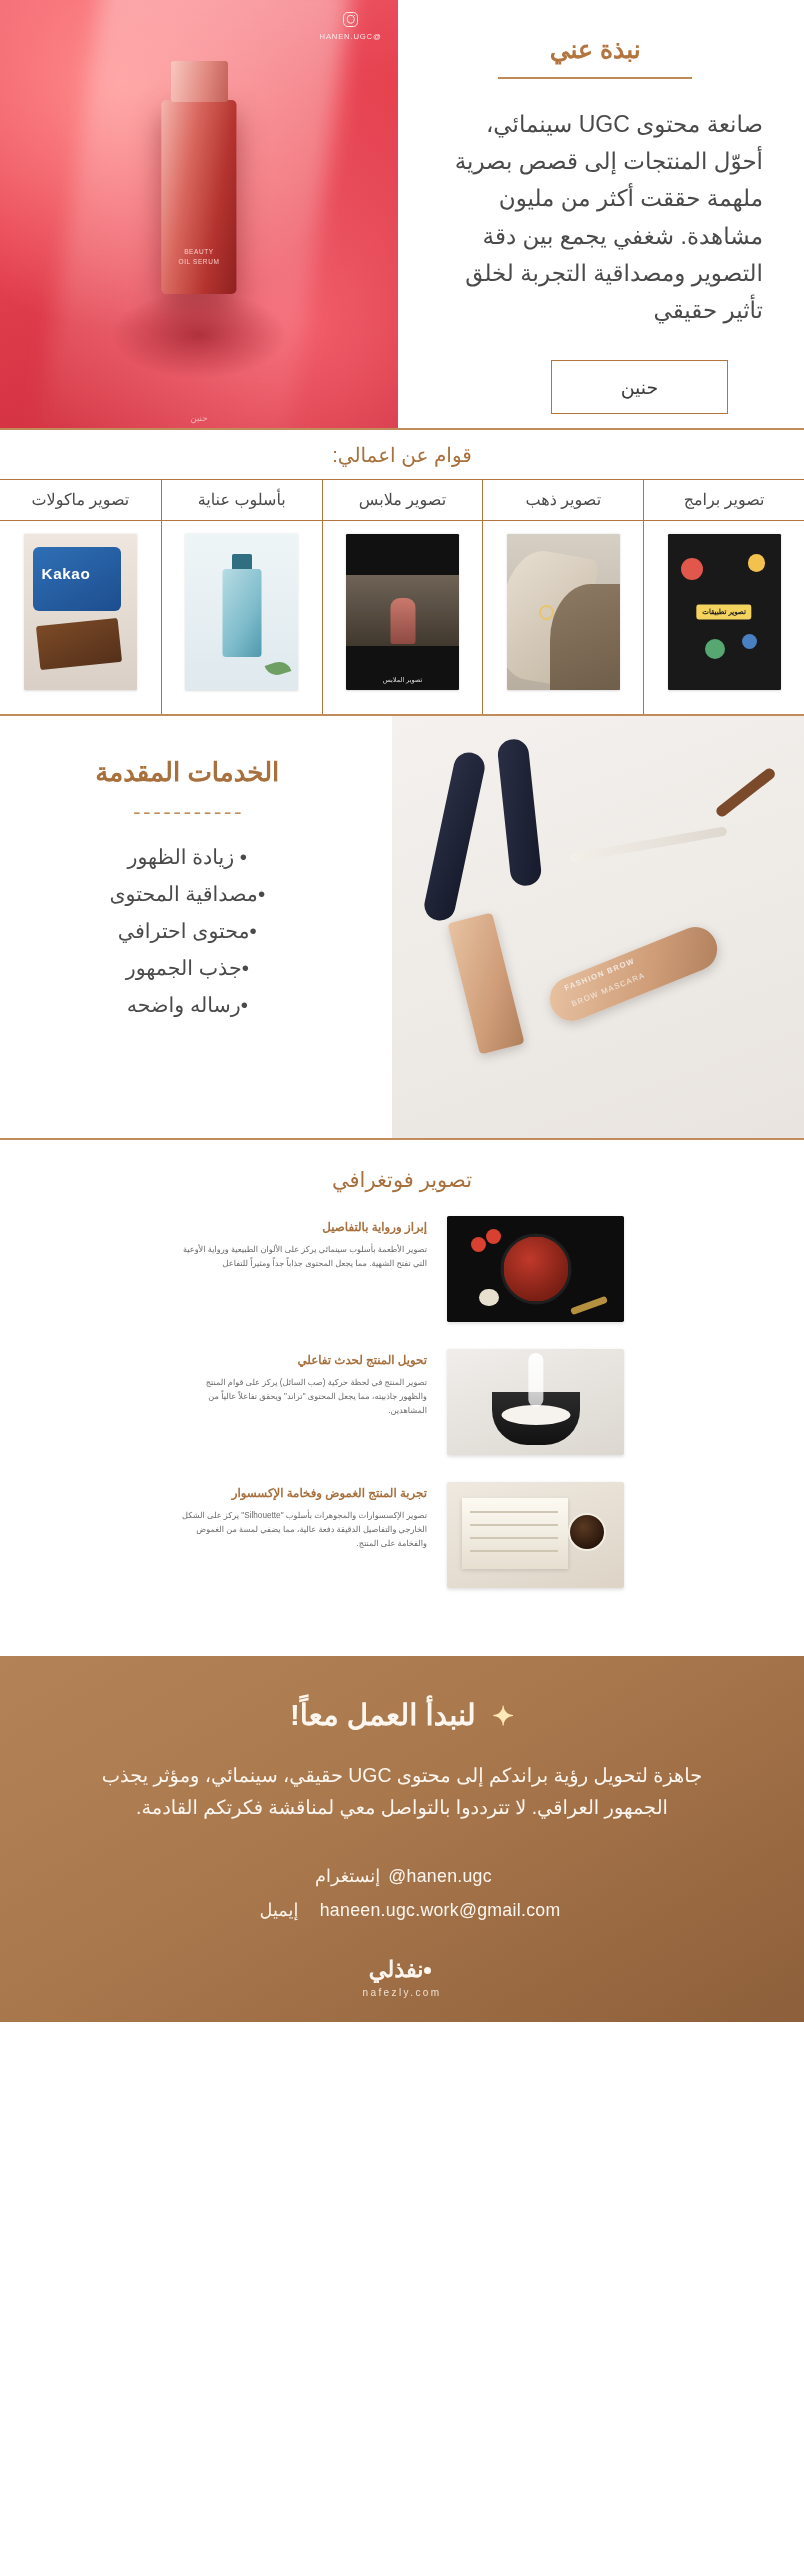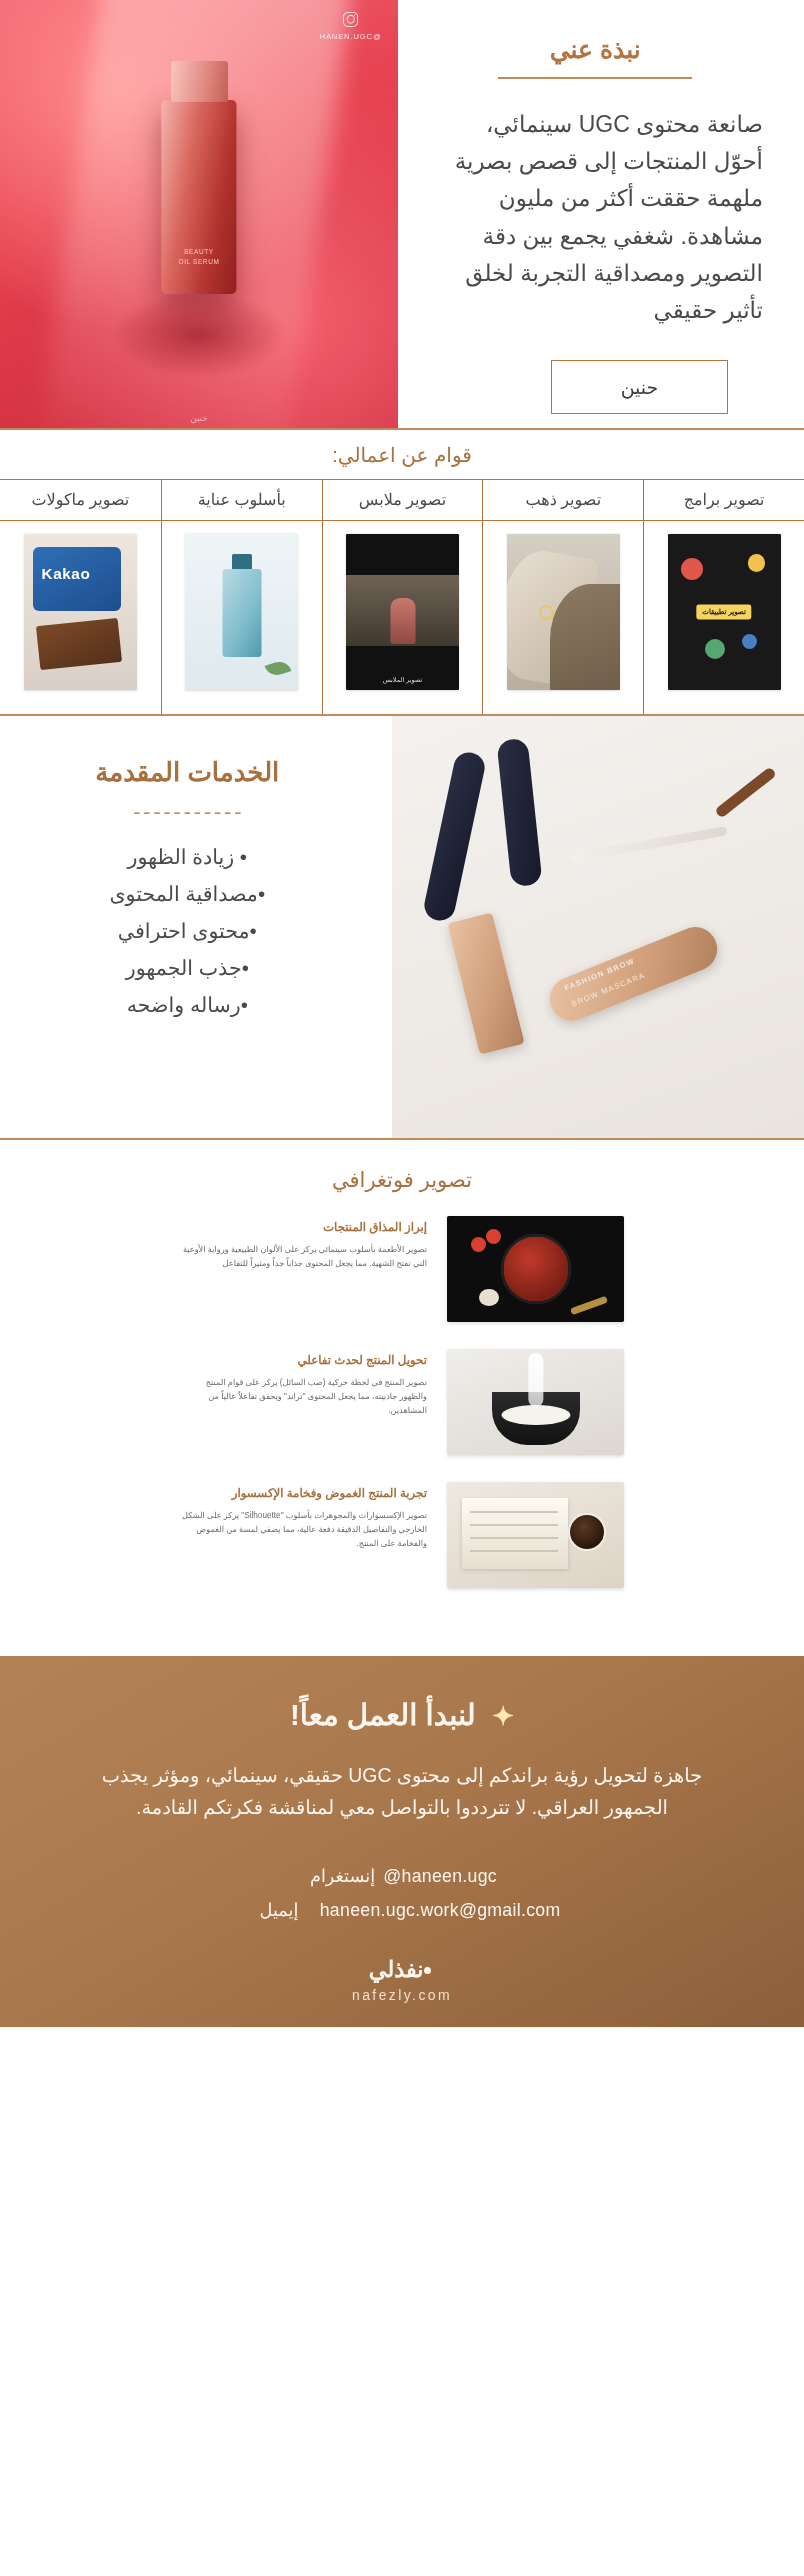--- a/index.html
+++ b/index.html
@@ -478,21 +478,21 @@
     margin-top: 35px;
     text-align: center;
   }
   .brand {
     font-size: 22.4px;
     font-weight: bold;
     letter-spacing: 1.2px;
     color: #fdf6ef;
   }
   .brand-sub {
-    font-size: 14px;
+    font-size: 10px;
     letter-spacing: 2.4px;
     color: #f0e0cf;
     margin-top: 4.7px;
   }
   .brand-dot {
     display:inline-block; width: 7px; height: 7px; border-radius: 50%;
     background:#fdf6ef; margin: 0 4.7px 0 0; vertical-align: 2.4px;
   }
 </style>
 </head>
@@ -602,21 +602,21 @@
 
     <div class="pg-row">
       <div class="pg-img pg1">
         <div class="bowl"></div>
         <div class="tom a"></div>
         <div class="tom b"></div>
         <div class="onion"></div>
         <div class="spoon"></div>
       </div>
       <div class="pg-copy">
-        <div class="pg-h">إبراز المذاق المنتجات</div>
+        <div class="pg-h">إبراز ورواية بالتفاصيل</div>
         <div class="pg-p">تصوير الأطعمة بأسلوب سينمائي يركز على الألوان الطبيعية ورواية الأوعية التي تفتح الشهية. مما يجعل المحتوى جذاباً جداً ومثيراً للتفاعل</div>
       </div>
     </div>
 
     <div class="pg-row">
       <div class="pg-img pg3">
         <div class="pot"></div>
         <div class="pool"></div>
         <div class="milk"></div>
       </div>
@@ -644,21 +644,21 @@
   </section>
 
   <section class="cta">
     <div class="cta-title">
       <span class="sparkle">✦</span>
       <span>لنبدأ العمل معاً!</span>
     </div>
     <div class="cta-body">جاهزة لتحويل رؤية براندكم إلى محتوى UGC حقيقي، سينمائي، ومؤثر يجذب الجمهور العراقي. لا تترددوا بالتواصل معي لمناقشة فكرتكم القادمة.</div>
 
     <div class="contact-row">
-      <span>haneen.ugc@</span>
+      <span>hanen.ugc@</span>
       <span class="lab">إنستغرام</span>
     </div>
     <div class="contact-row">
       <span>haneen.ugc.work@gmail.com</span>
       <span class="lab">إيميل</span>
     </div>
 
     <div class="cta-footer">
       <div class="brand">
         <span class="brand-dot"></span><span>نفذلي</span>

